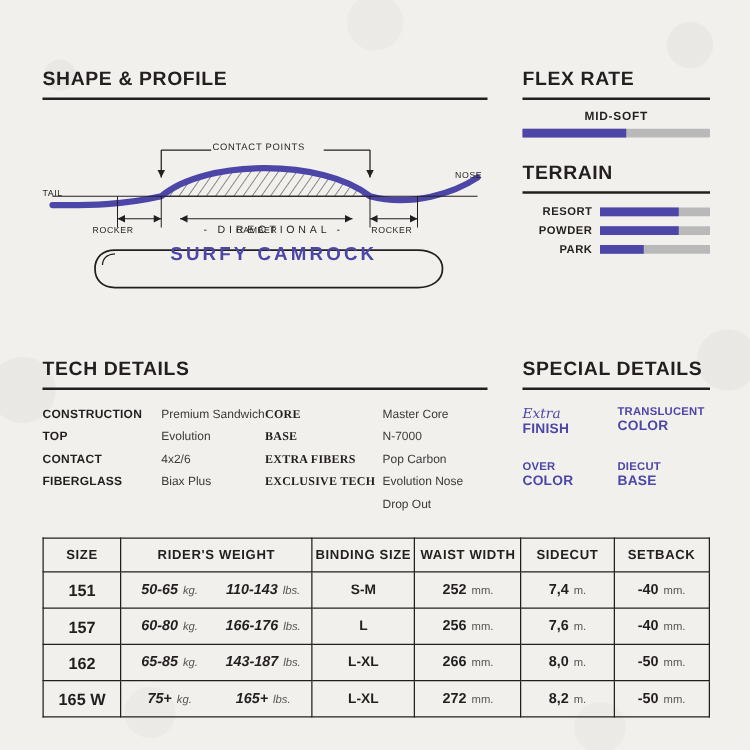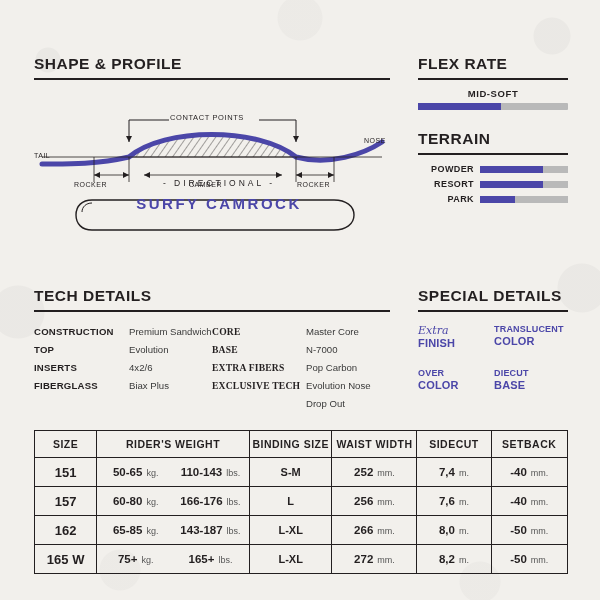--- a/index.html
+++ b/index.html
@@ -85,21 +85,21 @@
     font-size:10.5px;font-weight:bold;letter-spacing:.5px;padding:7px 2px;
     text-align:center;text-transform:uppercase;
   }
   tbody td{height:26px;text-align:center;font-size:11px;}
   td.size-cell{font-weight:bold;font-size:13px;}
   .cell-inner{display:flex;align-items:baseline;justify-content:center;gap:4px;}
   .num{font-weight:bold;font-size:11.5px;}
   .unit{font-size:9px;color:#555;}
   td.bind,td.wmid{font-weight:bold;}
   .wrap-2{display:flex;}
-  .wrap-2>div{flex:1;}
+  .wrap-2>div{flex:1;font-style:italic;}
 </style>
 </head>
 <body>
 
 <div class="bg-texture"></div>
 
 <div class="page">
 
   <div id="shape-profile">
     <div class="sec-title">SHAPE &amp; PROFILE</div>
@@ -164,27 +164,27 @@
     <div class="flexbar">
       <div class="fill" id="flexfill" style="width: 55%;"></div>
     </div>
   </div>
 
   <div id="terrain">
     <div class="sec-title">TERRAIN</div>
     <div class="rule"></div>
     <div class="terrain-rows" id="terrain-rows">
         <div class="trow">
-          <div class="tlabel">POWDER</div>
+          <div class="tlabel">RESORT</div>
           <div class="tbar">
             <div class="fill" style="width:72%"></div>
           </div>
         </div>
         <div class="trow">
-          <div class="tlabel">RESORT</div>
+          <div class="tlabel">POWDER</div>
           <div class="tbar">
             <div class="fill" style="width:72%"></div>
           </div>
         </div>
         <div class="trow">
           <div class="tlabel">PARK</div>
           <div class="tbar">
             <div class="fill" style="width:40%"></div>
           </div>
         </div>
@@ -198,21 +198,21 @@
       <div class="tech-col left" id="tech-left">
           <div class="tech-row">
             <div class="k">CONSTRUCTION</div>
             <div class="v">Premium Sandwich</div>
           </div>
           <div class="tech-row">
             <div class="k">TOP</div>
             <div class="v">Evolution</div>
           </div>
           <div class="tech-row">
-            <div class="k">INSERTS</div>
+            <div class="k">CONTACT</div>
             <div class="v">4x2/6</div>
           </div>
           <div class="tech-row">
             <div class="k">FIBERGLASS</div>
             <div class="v">Biax Plus</div>
           </div>
         </div>
       <div class="tech-col right" id="tech-right">
           <div class="tech-row">
             <div class="k">CORE</div>

